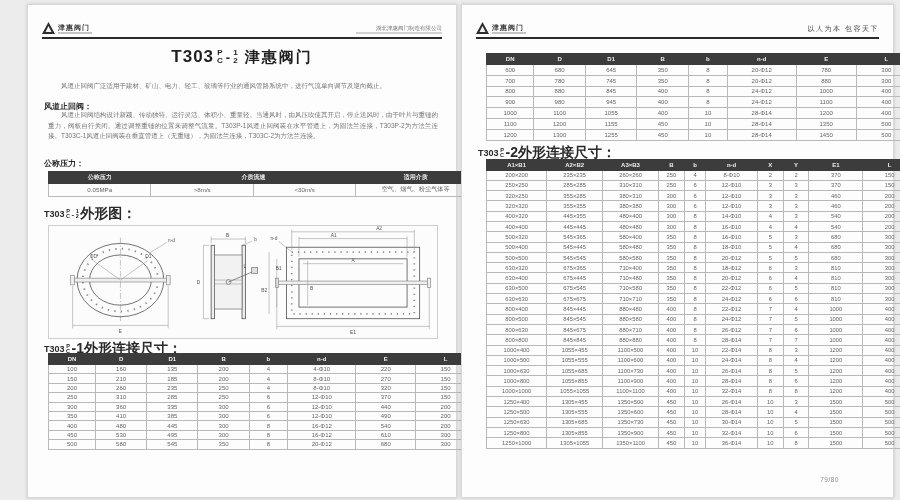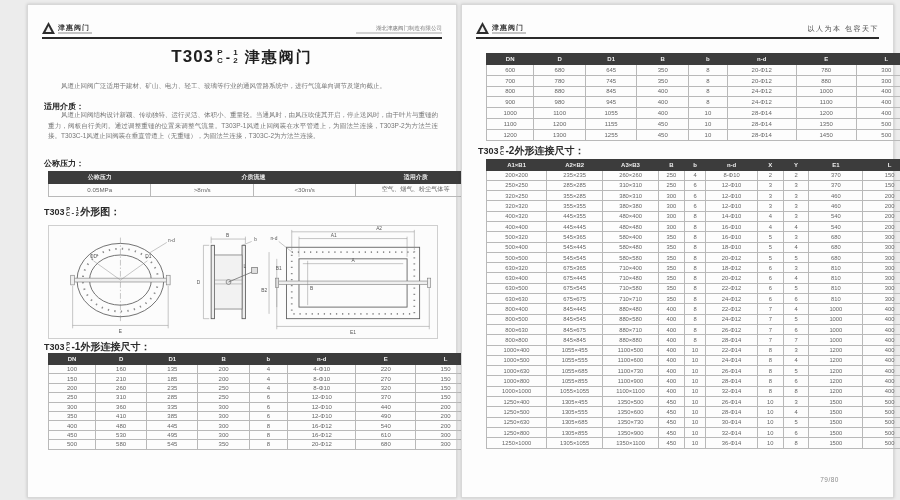--- a/index.html
+++ b/index.html
@@ -38,21 +38,21 @@
   
   .para{position:absolute;left:20px;right:18px;font-size:6.5px;color:#757575;
     line-height:10.5px;text-align:justify;text-indent:2em;}
   .sec-heading{position:absolute;left:16px;font-size:8px;font-weight:bold;color:#2a2a2a;}
 
   
   .heading-line{position:absolute;left:16px;display:flex;align-items:center;gap:1.5px;}
   .h-model{font-size:9px;font-weight:bold;color:#2a2a2a;}
   .stack-sm span{font-size:5.5px;line-height:5.5px;}
   .h-dash{font-size:8px;font-weight:bold;color:#2a2a2a;}
-  .h-suffix{font-size:10px;font-weight:bold;color:#2a2a2a;}
+  .h-suffix{font-size:14px;font-weight:bold;color:#2a2a2a;}
 
   
   table{border-collapse:collapse;width:100%;table-layout:fixed;}
   th{background:#3c3c3c;color:#efefef;font-weight:bold;font-size:6px;
      border:1px solid #3c3c3c;padding:0;}
   td{border:1px solid #b9b9b9;color:#666;font-size:6px;text-align:center;
      padding:0;white-space:nowrap;overflow:hidden;}
   .tbl{position:absolute;}
   .tbl-perf{left:20px;right:18px;top:166px;}
   .tbl-perf th{height:11px;}
@@ -110,21 +110,21 @@
     <span class="dash-lg">-</span>
     <span class="stack stack-lg">
       <span>1</span>
       <span>2</span>
     </span>
     <span class="title-name">津惠阀门</span>
   </div>
 
   <div class="para" style="top:76px;">风道止回阀广泛适用于建材、矿山、电力、轻工、玻璃等行业的通风管路系统中，进行气流单向调节及逆向截止。</div>
 
-  <div class="sec-heading" style="top:96px;">适用介质：</div>
+  <div class="sec-heading" style="top:96px;">风道止回阀：</div>
   <div class="para" style="top:105px;">风道止回阀结构设计新颖、传动独特、运行灵活、体积小、重量轻。当通风时，由风压吹使其开启，停止送风时，由于叶片与重锤的重力，阀板自行关闭。通过调整重锤的位置来调整气流量。T303P-1风道止回阀装在水平管道上，为圆法兰连接，T303P-2为方法兰连接。T303C-1风道止回阀装在垂直管道上（无重锤），为圆法兰连接，T303C-2为方法兰连接。</div>
 
   <div class="sec-heading" style="top:153px;">公称压力：</div>
 
   <table class="tbl tbl-perf">
     <colgroup>
         <col style="width:24%">
         <col style="width:24%">
         <col style="width:24%">
         <col style="width:28%">

